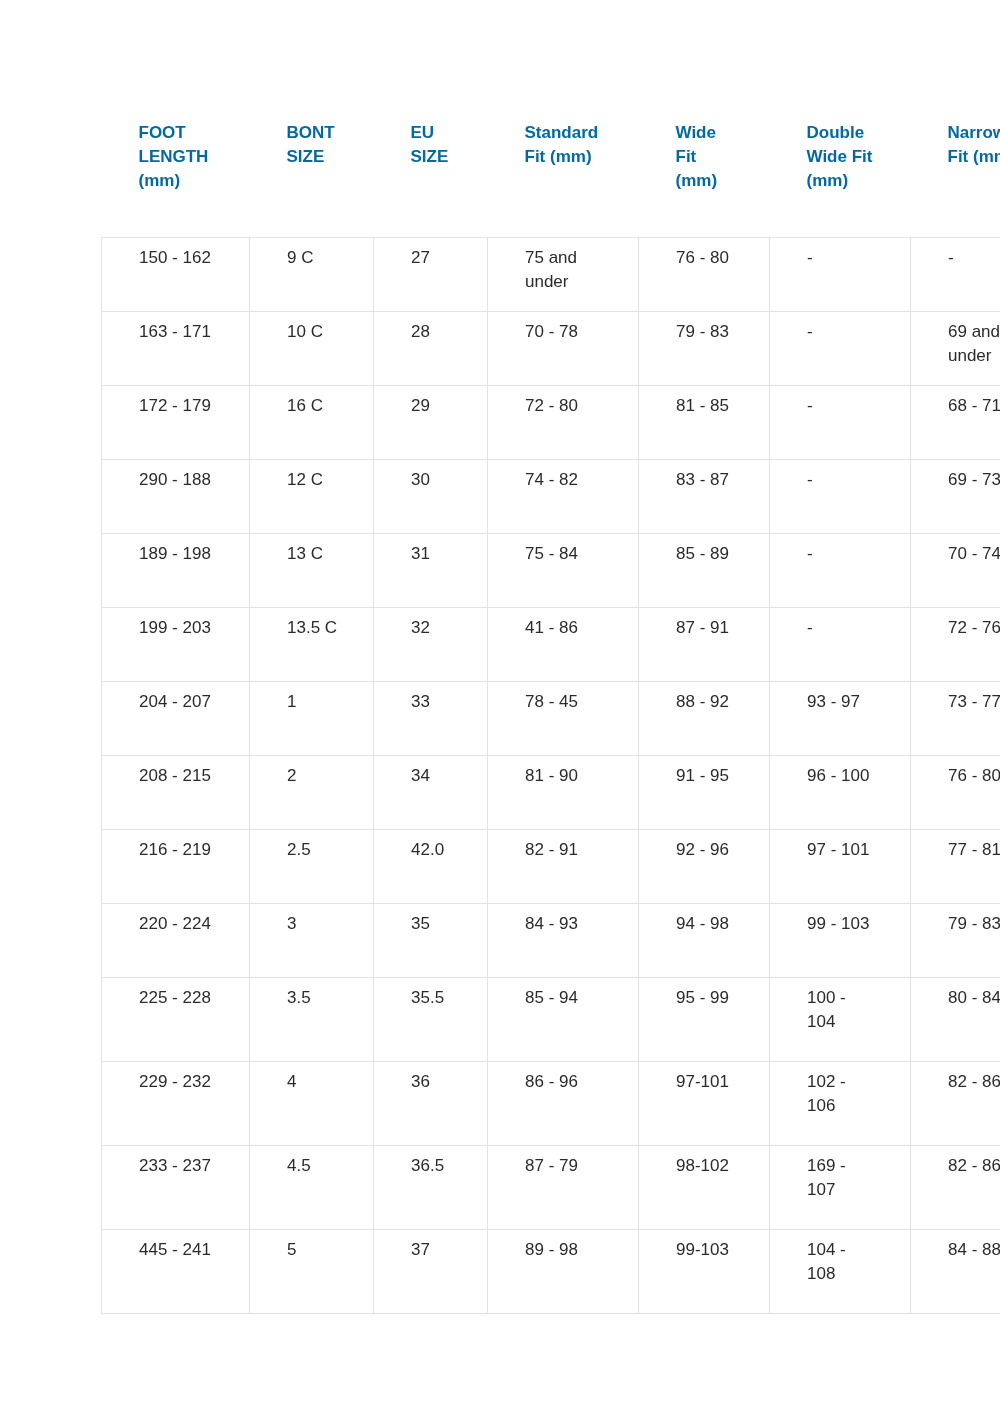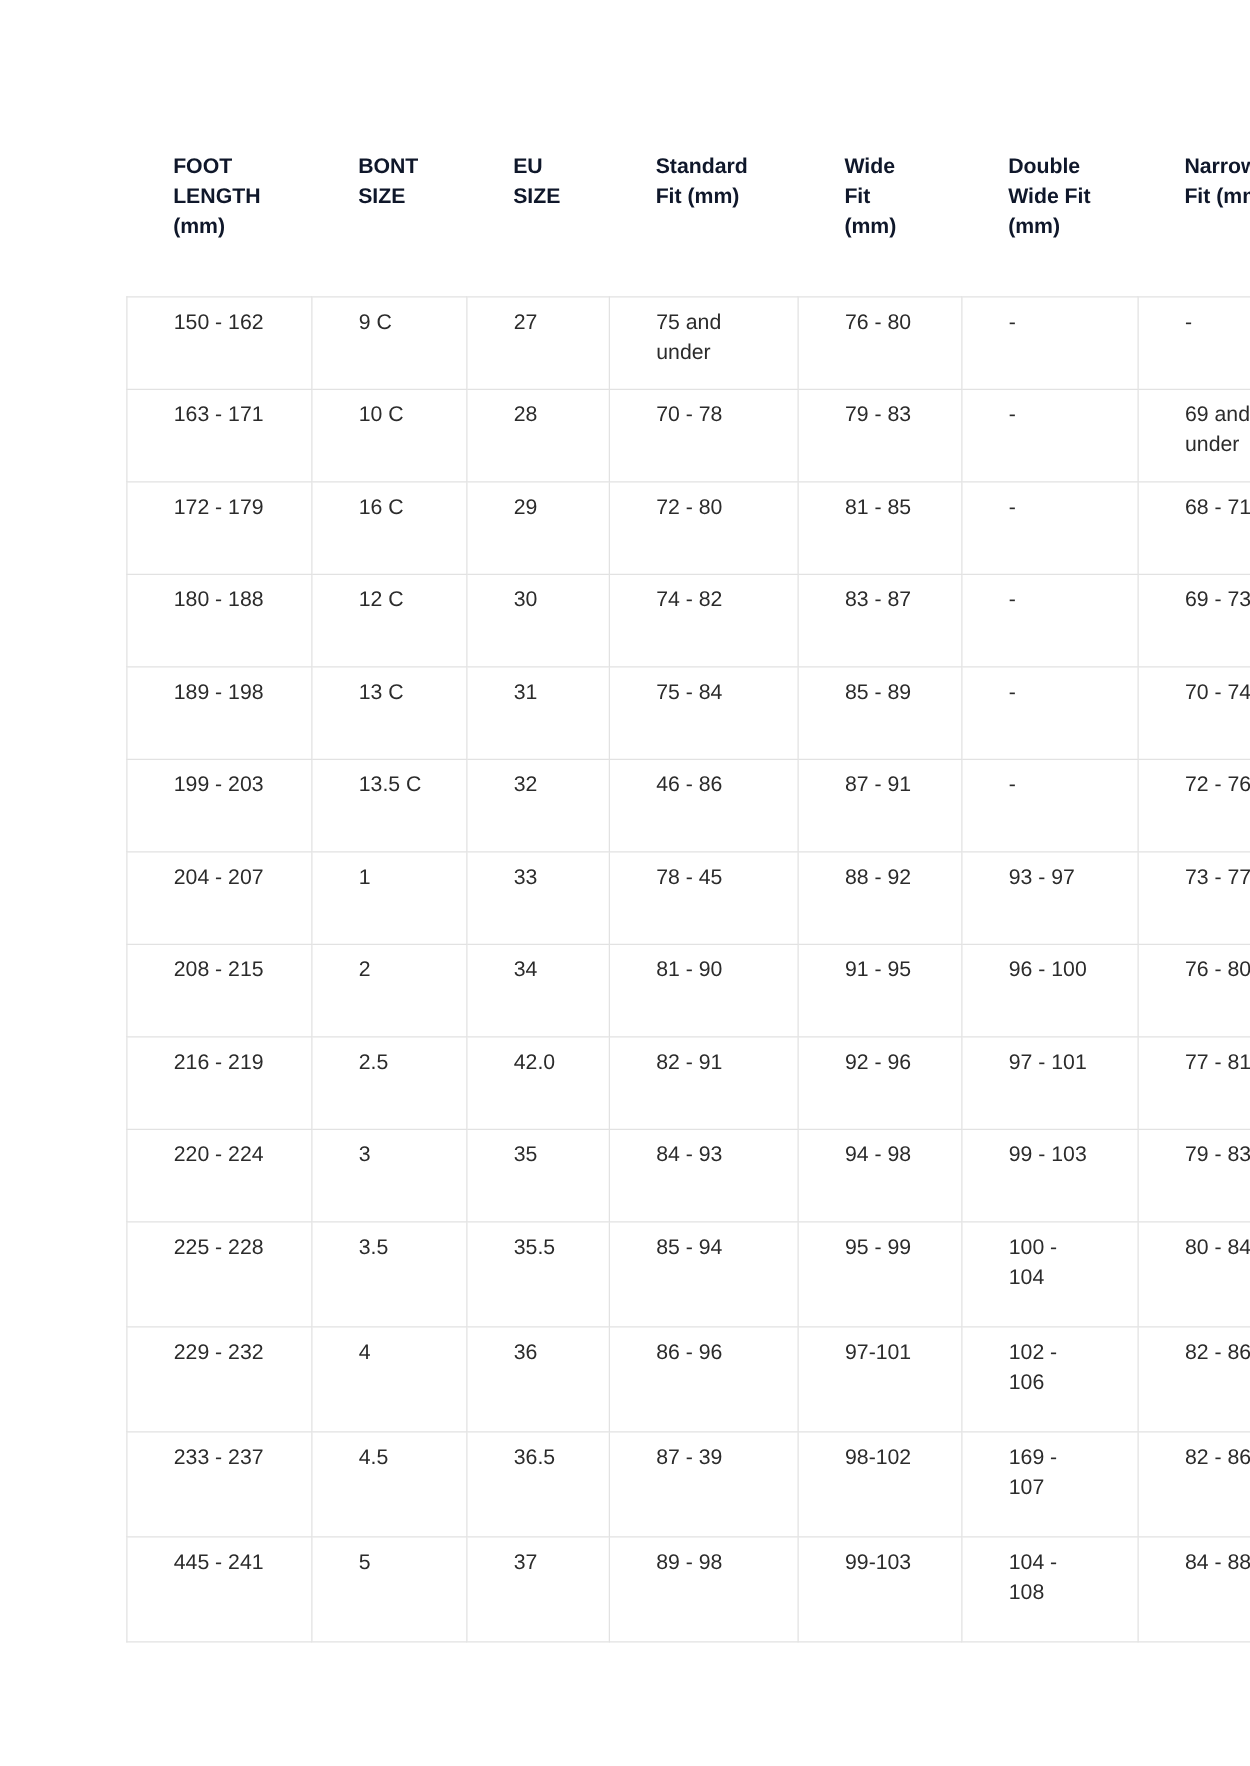--- a/index.html
+++ b/index.html
@@ -28,21 +28,21 @@
   table.size-chart td {
     text-align: left;
     vertical-align: top;
     white-space: pre-line;
     box-sizing: border-box;
     overflow: hidden;
   }
   table.size-chart th {
     border: none;
     font-weight: bold;
-    color: #0f172a;
+    color: #0369a1;
     padding: 11px 8px 0 37px;
   }
   thead tr { height: 127px; }
   table.size-chart td {
     border: 1px solid #e2e2e2;
     padding: 8px 8px 0 37px;
     background: #ffffff;
   }
   tr.row-s { height: 74px; }
   tr.row-l { height: 84px; }
@@ -106,42 +106,42 @@
       <tr class="row-s">
         <td>172 - 179</td>
         <td>16 C</td>
         <td>29</td>
         <td>72 - 80</td>
         <td>81 - 85</td>
         <td>-</td>
         <td>68 - 71</td>
       </tr>
       <tr class="row-s">
-        <td>180 - 188</td>
+        <td>290 - 188</td>
         <td>12 C</td>
         <td>30</td>
         <td>74 - 82</td>
         <td>83 - 87</td>
         <td>-</td>
         <td>69 - 73</td>
       </tr>
       <tr class="row-s">
         <td>189 - 198</td>
         <td>13 C</td>
         <td>31</td>
         <td>75 - 84</td>
         <td>85 - 89</td>
         <td>-</td>
         <td>70 - 74</td>
       </tr>
       <tr class="row-s">
         <td>199 - 203</td>
         <td>13.5 C</td>
         <td>32</td>
-        <td>46 - 86</td>
+        <td>41 - 86</td>
         <td>87 - 91</td>
         <td>-</td>
         <td>72 - 76</td>
       </tr>
       <tr class="row-s">
         <td>204 - 207</td>
         <td>1</td>
         <td>33</td>
         <td>78 - 45</td>
         <td>88 - 92</td>
@@ -192,21 +192,21 @@
         <td>86 - 96</td>
         <td>97-101</td>
         <td>102 -
 106</td>
         <td>82 - 86</td>
       </tr>
       <tr class="row-l">
         <td>233 - 237</td>
         <td>4.5</td>
         <td>36.5</td>
-        <td>87 - 39</td>
+        <td>87 - 79</td>
         <td>98-102</td>
         <td>169 -
 107</td>
         <td>82 - 86</td>
       </tr>
       <tr class="row-l">
         <td>445 - 241</td>
         <td>5</td>
         <td>37</td>
         <td>89 - 98</td>

